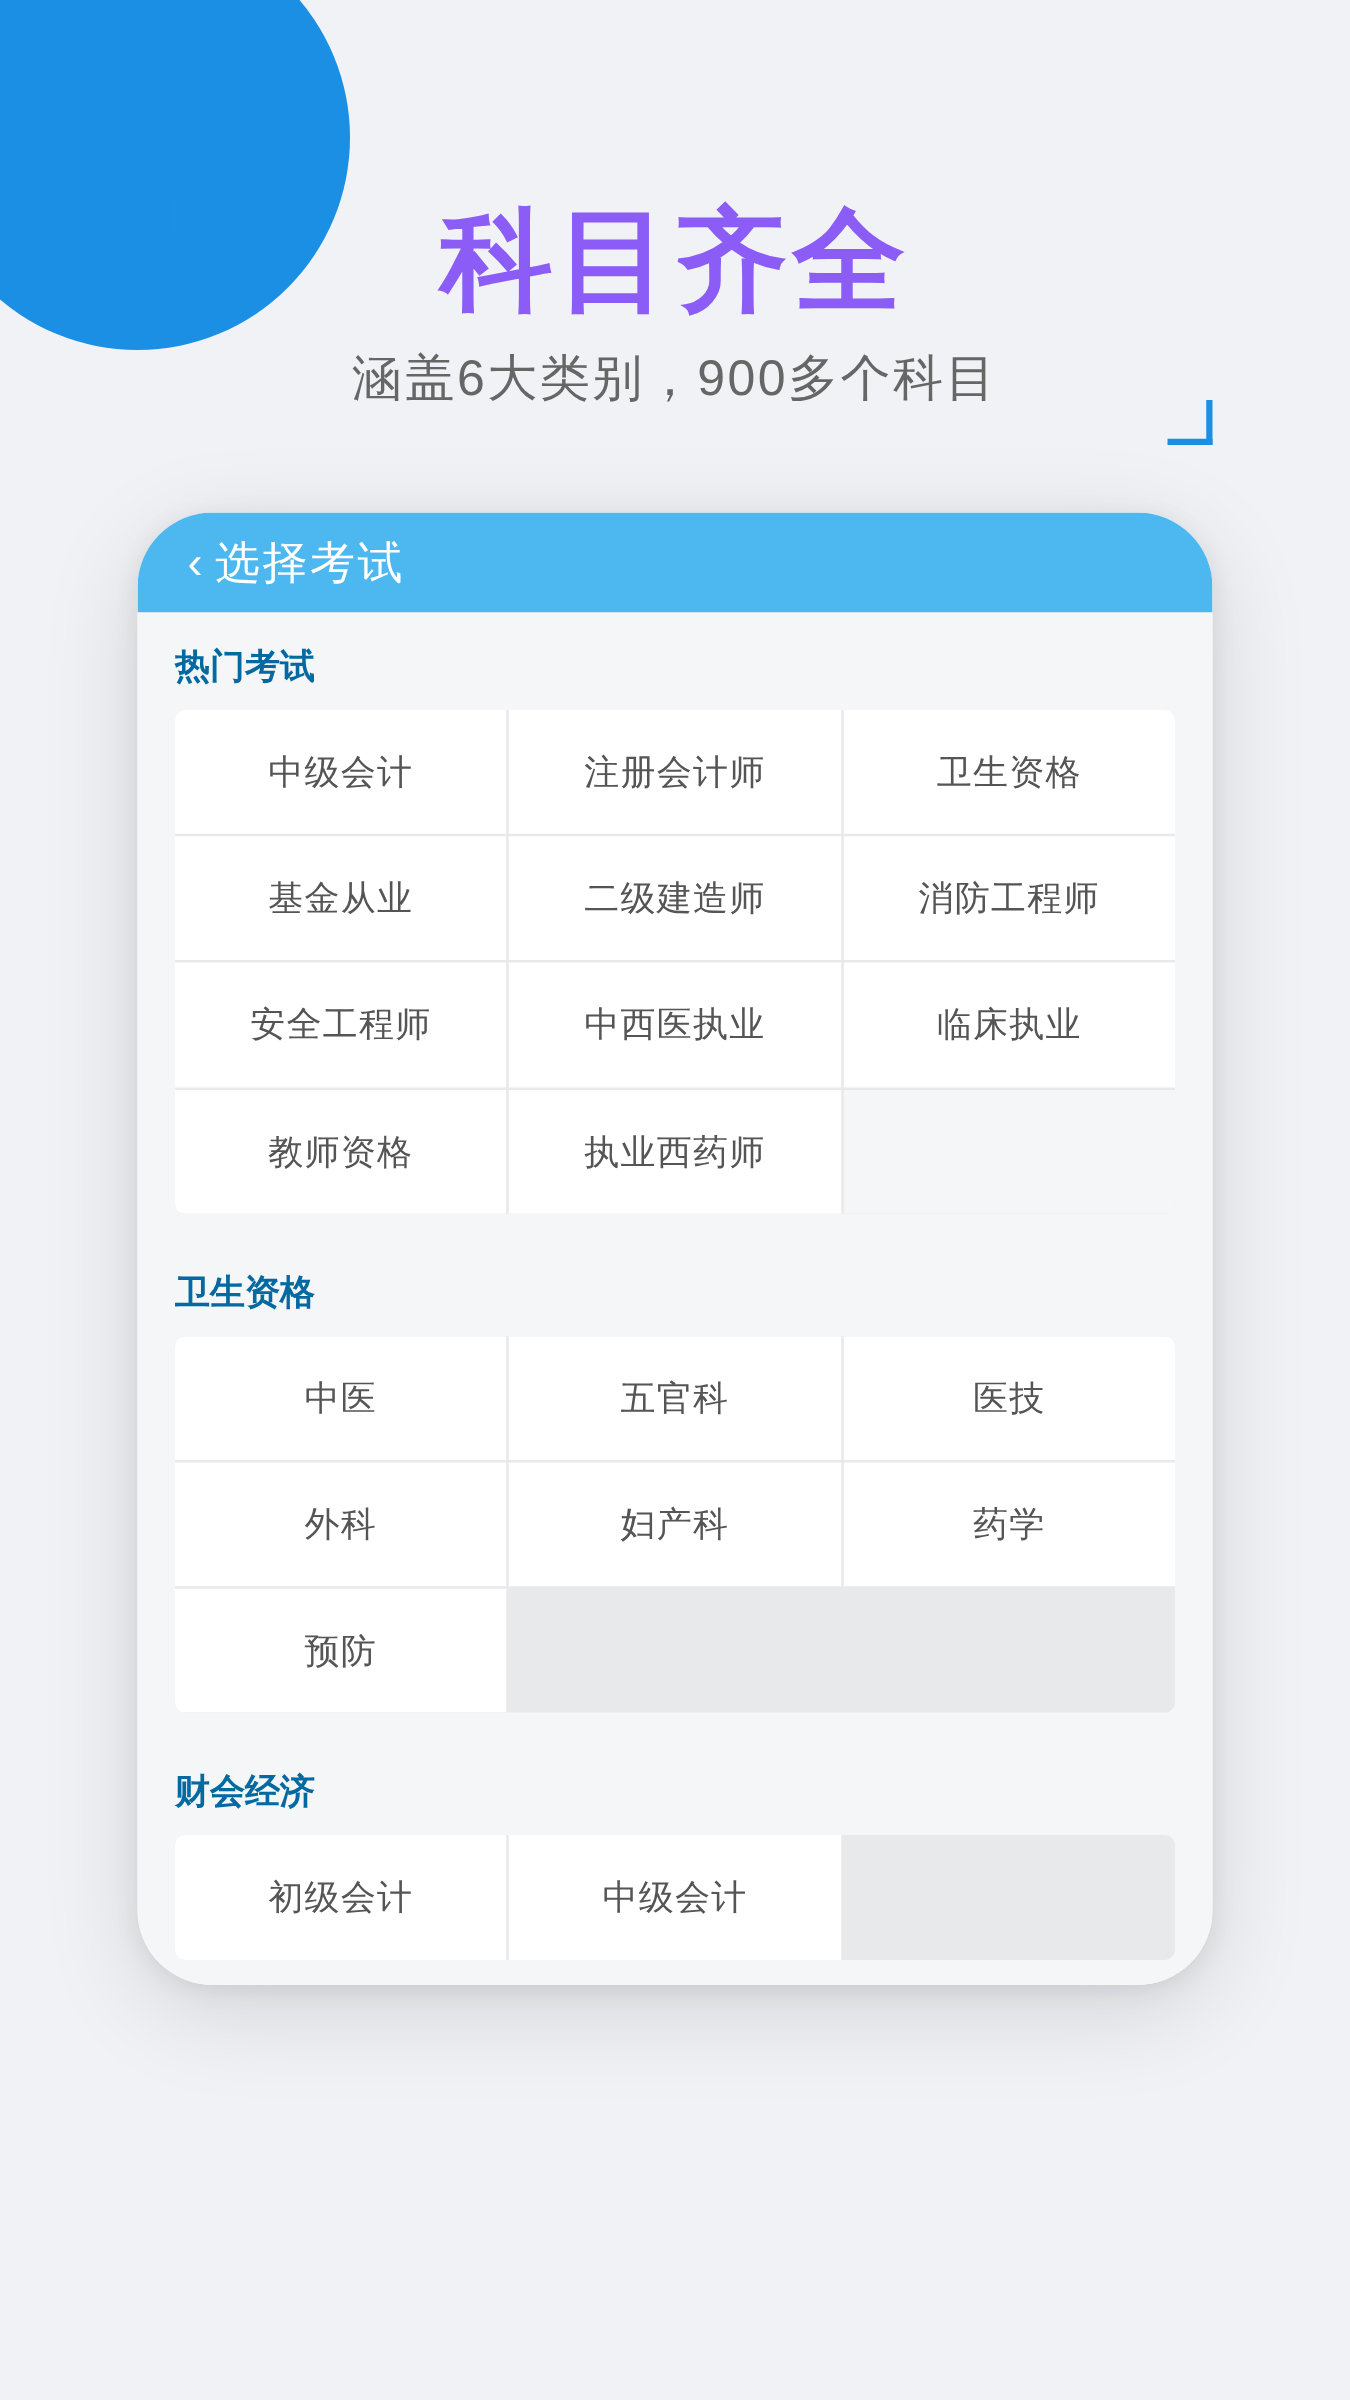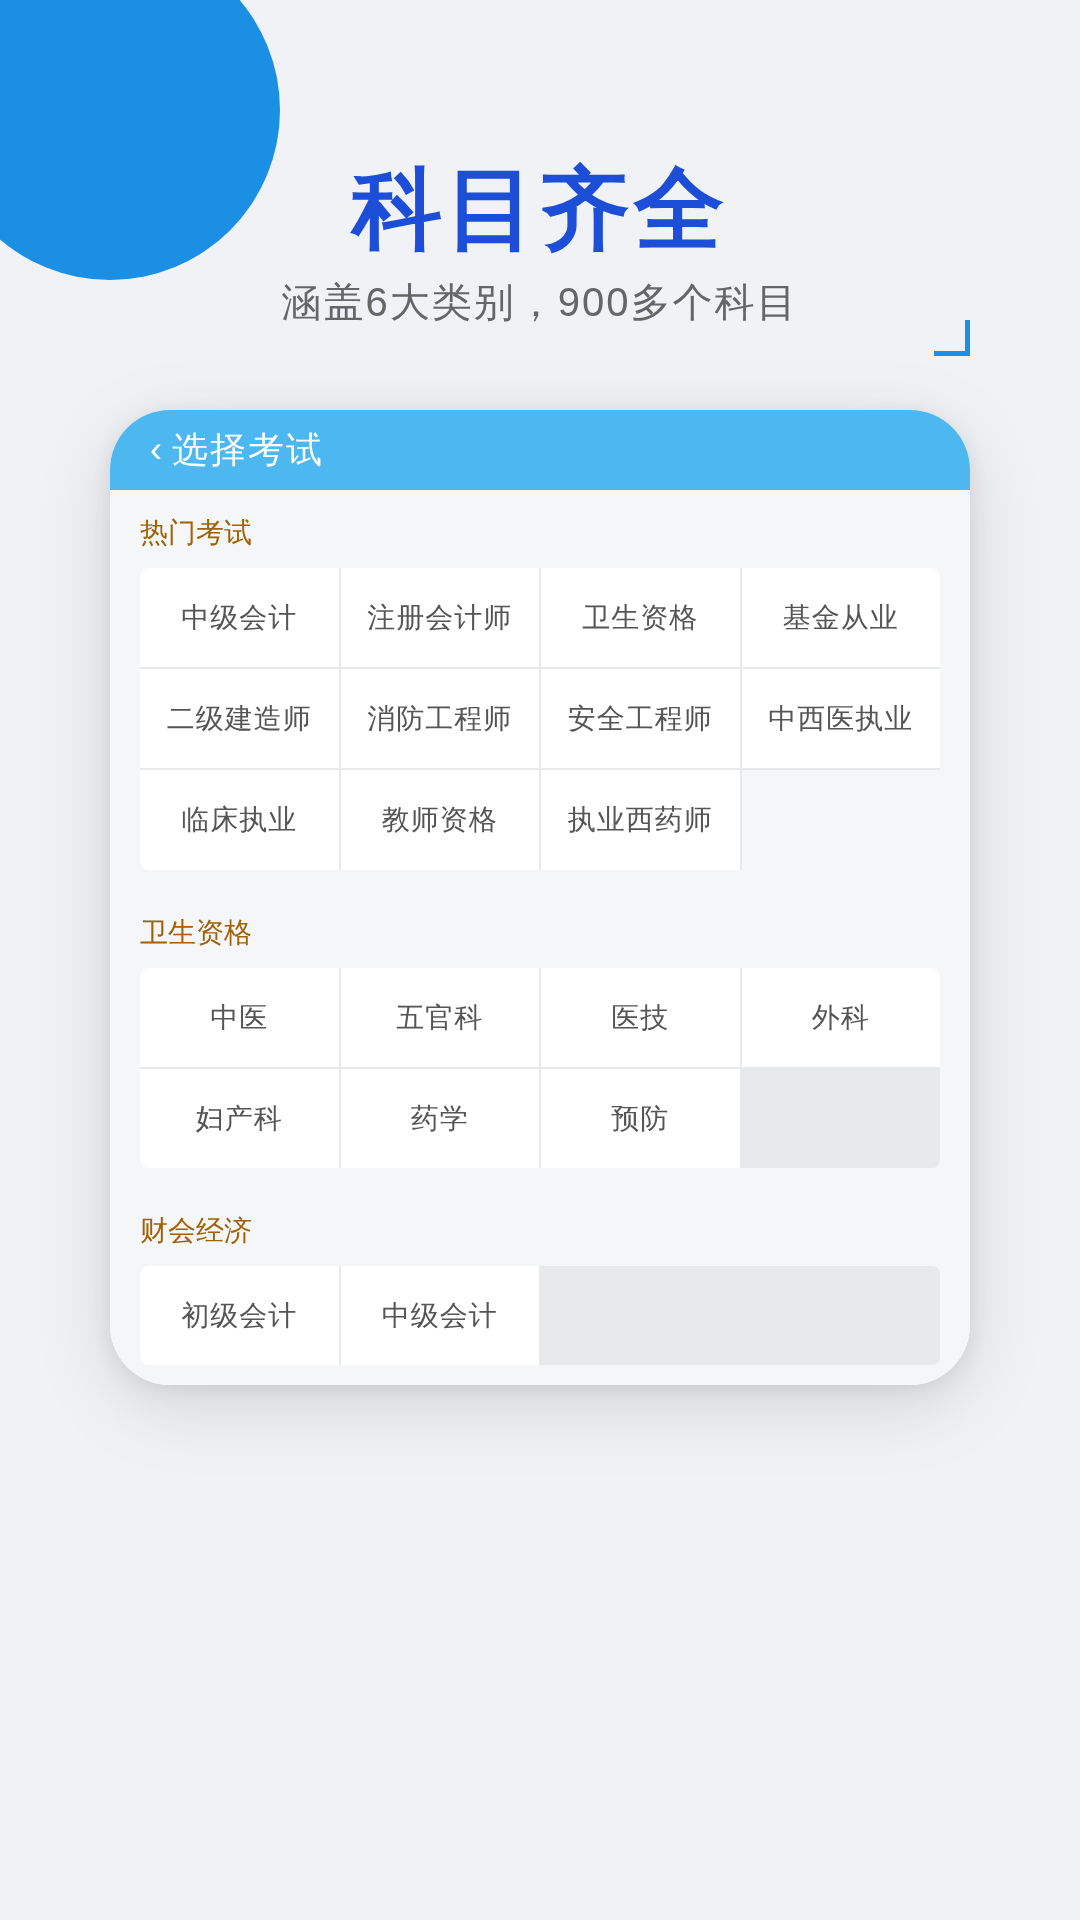--- a/index.html
+++ b/index.html
@@ -51,21 +51,21 @@
       right: 110px;
       width: 36px;
       height: 36px;
       border-bottom: 5px solid #1a8fe3;
       border-right: 5px solid #1a8fe3;
     }
 
     .main-title {
       font-size: 90px;
       font-weight: 700;
-      color: #1d4ed8;
+      color: #8b5cf6;
       letter-spacing: 4px;
       line-height: 1.1;
     }
 
     .sub-title {
       font-size: 40px;
       color: #666;
       margin-top: 16px;
       letter-spacing: 2px;
     }
@@ -111,28 +111,28 @@
     }
 
     
     .content-area {
       background: #f5f6f8;
       padding: 0 0 20px 0;
     }
 
     .section-label {
       font-size: 28px;
-      color: #a16207;
+      color: #0369a1;
       padding: 24px 30px 16px;
-      font-weight: 400;
+      font-weight: 700;
     }
 
     .grid-container {
       display: grid;
-      grid-template-columns: 1fr 1fr 1fr 1fr;
+      grid-template-columns: 1fr 1fr 1fr;
       gap: 2px;
       margin: 0 30px;
       background: #e8e9eb;
       border-radius: 8px;
       overflow: hidden;
     }
 
     .grid-item {
       background: #fff;
       padding: 30px 20px;

